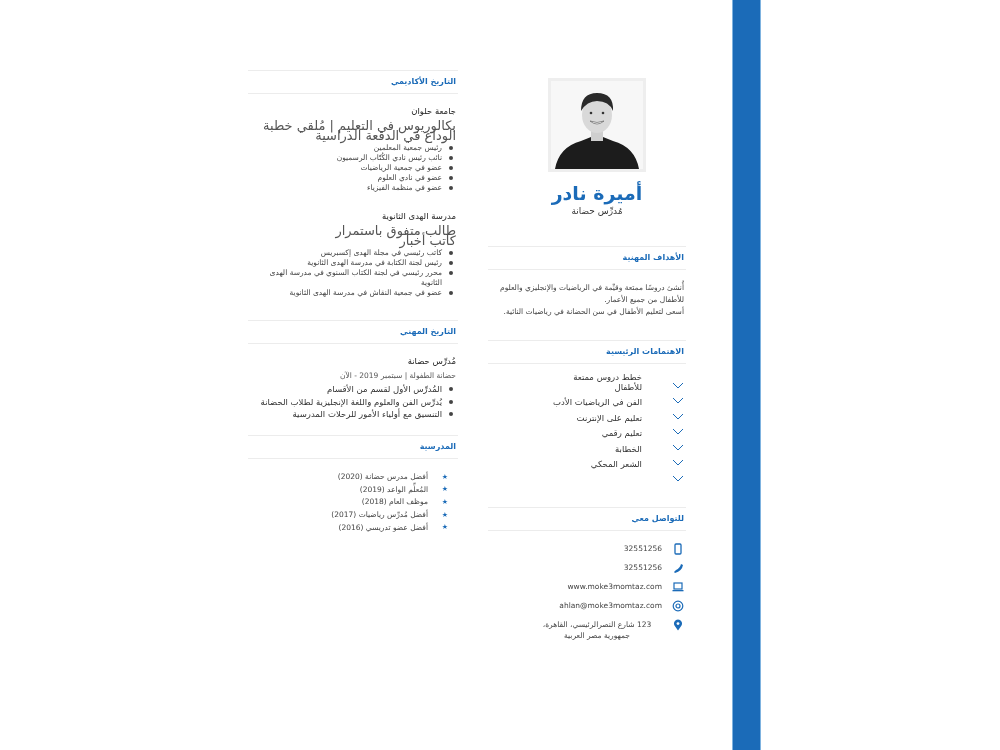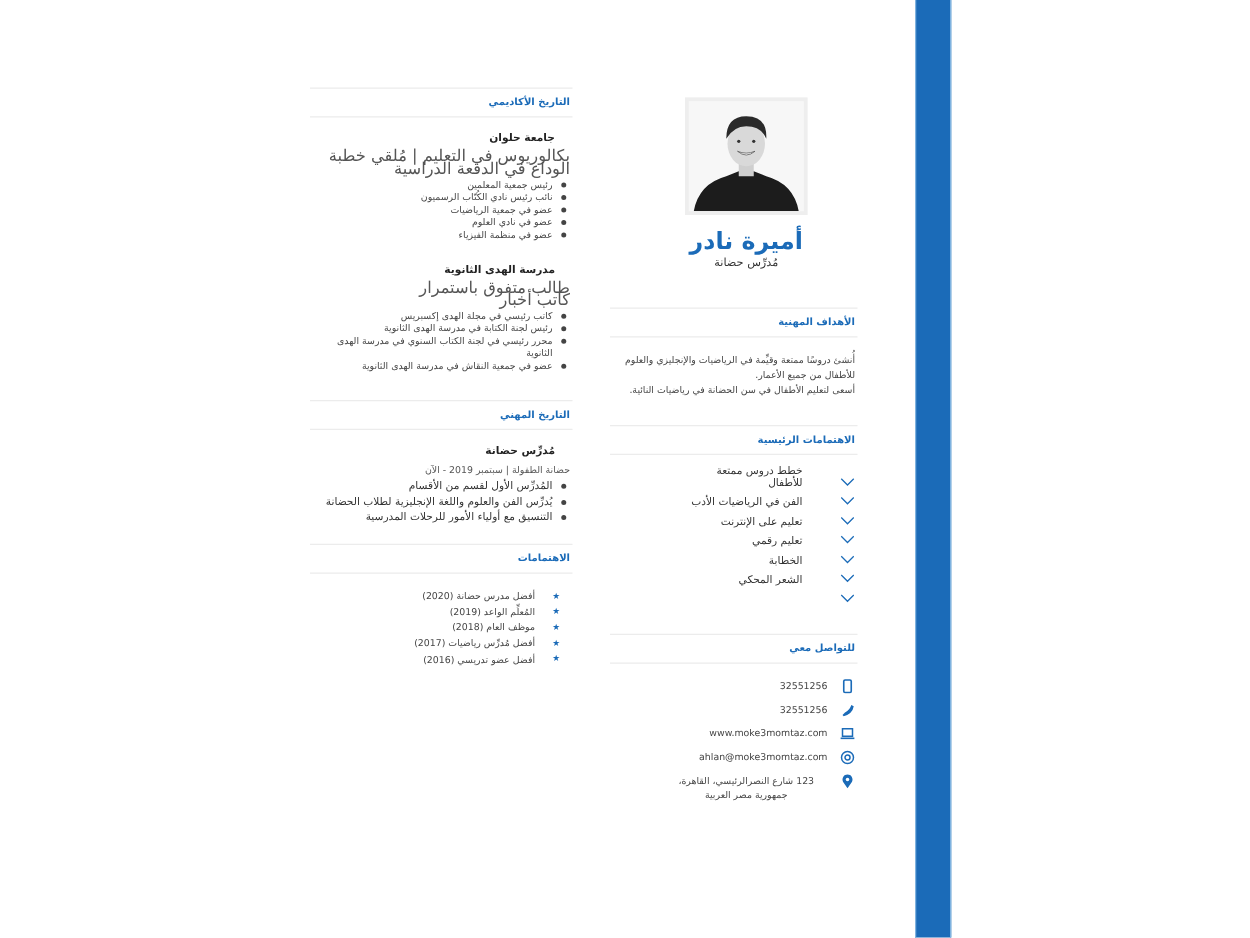--- a/index.html
+++ b/index.html
@@ -14,21 +14,21 @@
     .col { position: absolute; direction: rtl; text-align: right; }
     .col-left { left: 248px; top: 70px; width: 210px; }
     .col-right { left: 488px; top: 78px; width: 198px; }
 
     .sec-title {
       border-top: 1px solid #ececec; border-bottom: 1px solid #ececec;
       padding: 6px 2px 7px; margin-bottom: 12px;
       font-size: 8px; font-weight: bold; color: #1b6bb8;
     }
     .entry { padding-right: 2px; margin-bottom: 14px; }
-    .entry-title { font-size: 8.5px; font-weight: bold; color: #222; margin: 10px 12px 5px; }
+    .entry-title { font-size: 8.5px; font-weight: normal; color: #222; margin: 10px 0 5px; }
     .entry-sub { font-size: 13px; color: #555; line-height: 10px; }
     ul.bul { margin: 2px 0 0; padding: 0 14px 0 0; list-style: none; }
     ul.bul li { position: relative; font-size: 7.5px; color: #444; line-height: 10px; }
     ul.bul li::before {
       content: ""; position: absolute; right: -11px; top: 3px; width: 4px; height: 4px;
       border-radius: 50%; background: #444;
     }
     ul.bul.big li { font-size: 8.5px; line-height: 12.5px; color: #333; }
     ul.bul.big li::before { top: 4px; }
 
@@ -203,21 +203,21 @@
     <div class="entry-title">مُدرِّس حضانة</div>
     <div class="entry-sub" style="font-size:7.5px;">حضانة الطفولة | سبتمبر 2019 - الآن</div>
     <ul class="bul big">
       <li>المُدرِّس الأول لقسم من الأقسام</li>
       <li>يُدرِّس الفن والعلوم واللغة الإنجليزية لطلاب الحضانة</li>
       <li>التنسيق مع أولياء الأمور للرحلات المدرسية</li>
     </ul>
   </div>
 
 
-  <div class="sec-title">الاهتمامات</div>
+  <div class="sec-title">المدرسية</div>
   <ul class="stars">
     <li>
         <span class="star">★</span>
         <span>أفضل مدرس حضانة (2020)</span>
       </li>
     <li>
         <span class="star">★</span>
         <span>المُعلِّم الواعد (2019)</span>
       </li>
     <li>

